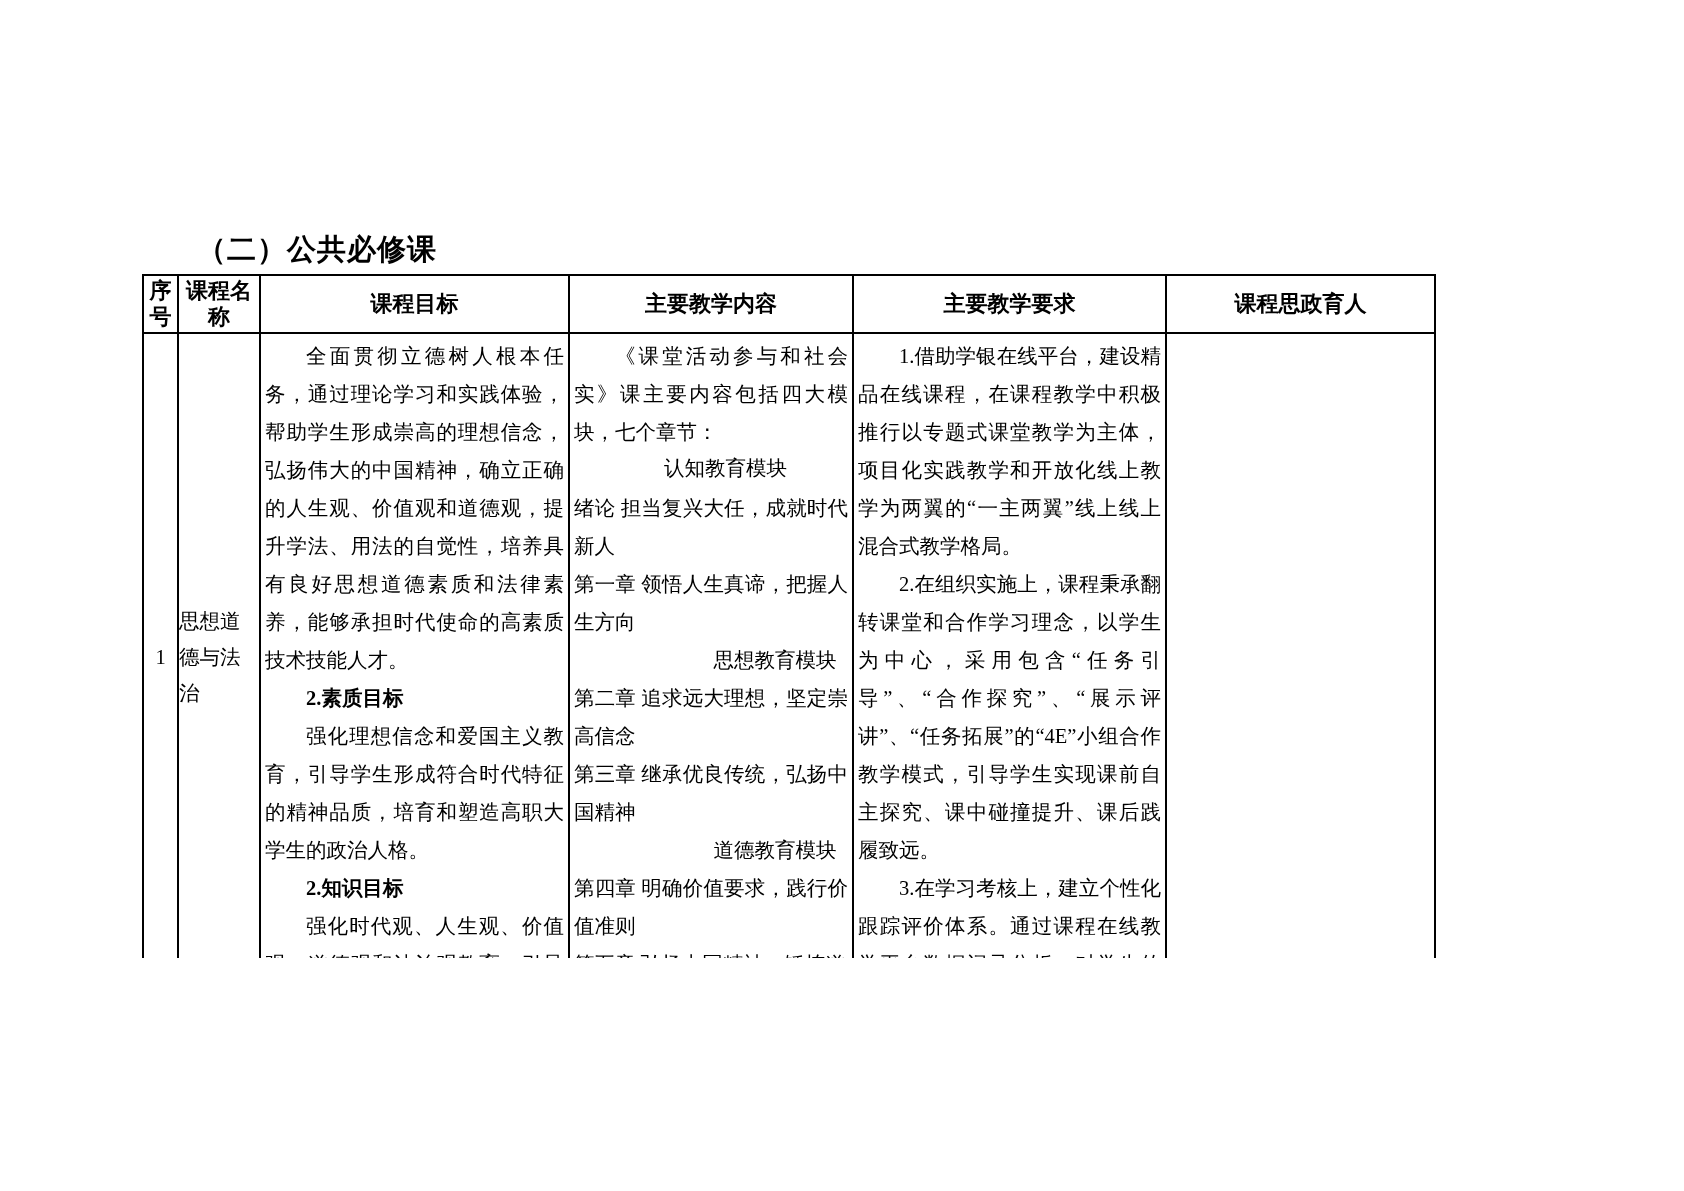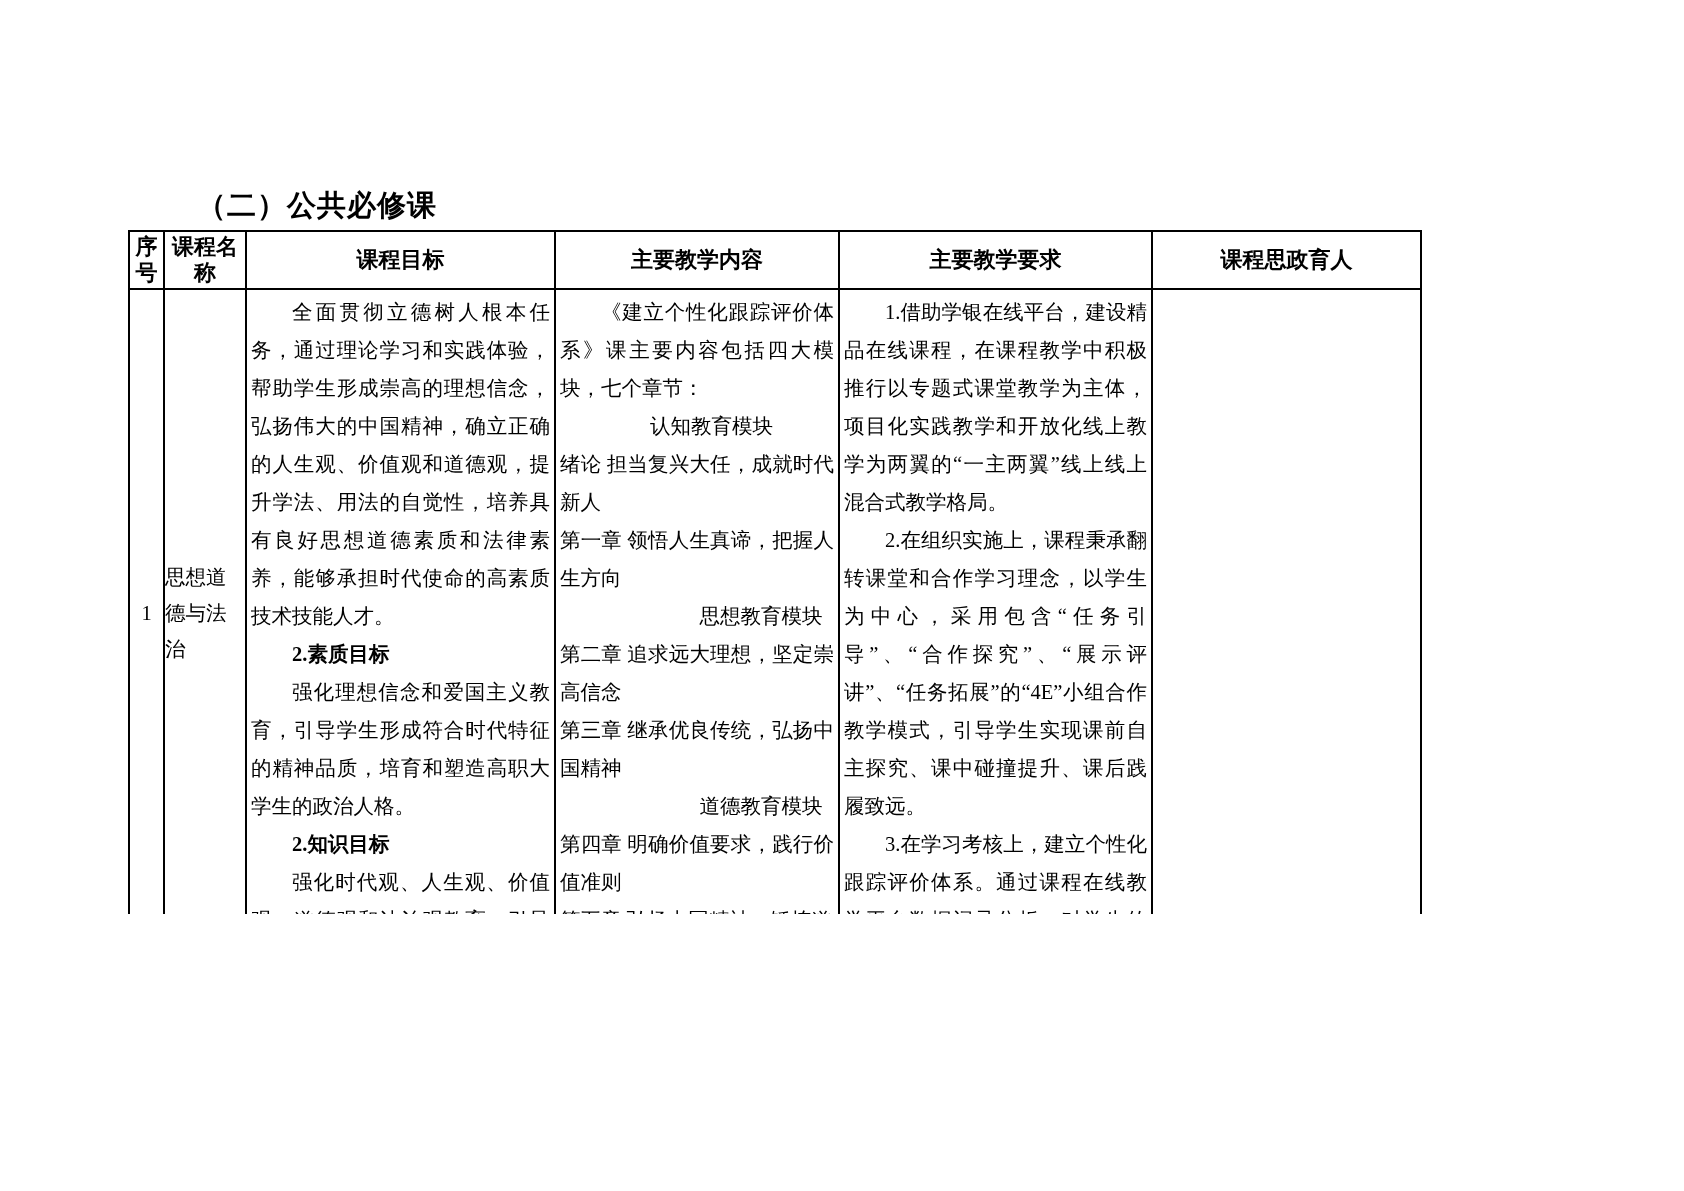--- a/index.html
+++ b/index.html
@@ -7,33 +7,34 @@
   body {
     font-family: "Liberation Serif", "DejaVu Serif", serif;
     color: #000;
   }
   .page {
     position: relative;
     width: 1684px;
     height: 914px;
     background: #ffffff;
     overflow: hidden;
+    margin-top: 44px;
   }
   .section-title {
     position: absolute;
     left: 197px;
     top: 186px;
     font-size: 29px;
     font-weight: bold;
     letter-spacing: 1px;
     white-space: nowrap;
   }
   table.curriculum {
     position: absolute;
-    left: 128px;
+    left: 142px;
     top: 230px;
     width: 1292px;
     border-collapse: collapse;
     table-layout: fixed;
   }
   table.curriculum th, table.curriculum td {
     border: 2px solid #000;
     font-size: 20.5px;
     padding: 0;
   }
@@ -65,21 +66,21 @@
     padding: 3px 4px 0 4px;
   }
   .para {
     font-size: 20.5px;
     line-height: 38px;
     text-align: justify;
     text-justify: inter-character;
   }
   .para.body    { text-indent: 2em; }
   .para.heading { text-indent: 2em; font-weight: bold; text-align: left; }
-  .para.module  { margin-left: 90px;  text-align: left; }
+  .para.module  { margin-left: 90px;  text-align: left; font-family: Liberation Mono, monospace; }
   .para.module2 { margin-left: 128px; text-align: center; }
   .para.plain   { text-align: justify; }
   .page-number {
     position: absolute;
     left: 0;
     top: 1068px;
     width: 100%;
     text-align: center;
     font-size: 22px;
   }
@@ -118,21 +119,21 @@
           <div class="cellbox">
               <div class="para body">全面贯彻立德树人根本任务，通过理论学习和实践体验，帮助学生形成崇高的理想信念，弘扬伟大的中国精神，确立正确的人生观、价值观和道德观，提升学法、用法的自觉性，培养具有良好思想道德素质和法律素养，能够承担时代使命的高素质技术技能人才。</div>
               <div class="para heading">2.素质目标</div>
               <div class="para body">强化理想信念和爱国主义教育，引导学生形成符合时代特征的精神品质，培育和塑造高职大学生的政治人格。</div>
               <div class="para heading">2.知识目标</div>
               <div class="para body">强化时代观、人生观、价值观、道德观和法治观教育，引导学生树立正确的世界观、人生观和价值</div>
             </div>
         </td>
         <td class="text-cell">
           <div class="cellbox">
-              <div class="para body">《建立个性化跟踪评价体系》课主要内容包括四大模块，七个章节：</div>
+              <div class="para body">《课堂活动参与和社会实》课主要内容包括四大模块，七个章节：</div>
               <div class="para module">认知教育模块</div>
               <div class="para plain">绪论 担当复兴大任，成就时代新人</div>
               <div class="para plain">第一章 领悟人生真谛，把握人生方向</div>
               <div class="para module2">思想教育模块</div>
               <div class="para plain">第二章 追求远大理想，坚定崇高信念</div>
               <div class="para plain">第三章 继承优良传统，弘扬中国精神</div>
               <div class="para module2">道德教育模块</div>
               <div class="para plain">第四章 明确价值要求，践行价值准则</div>
               <div class="para plain">第五章 弘扬中国精神，锤炼道</div>
             </div>

